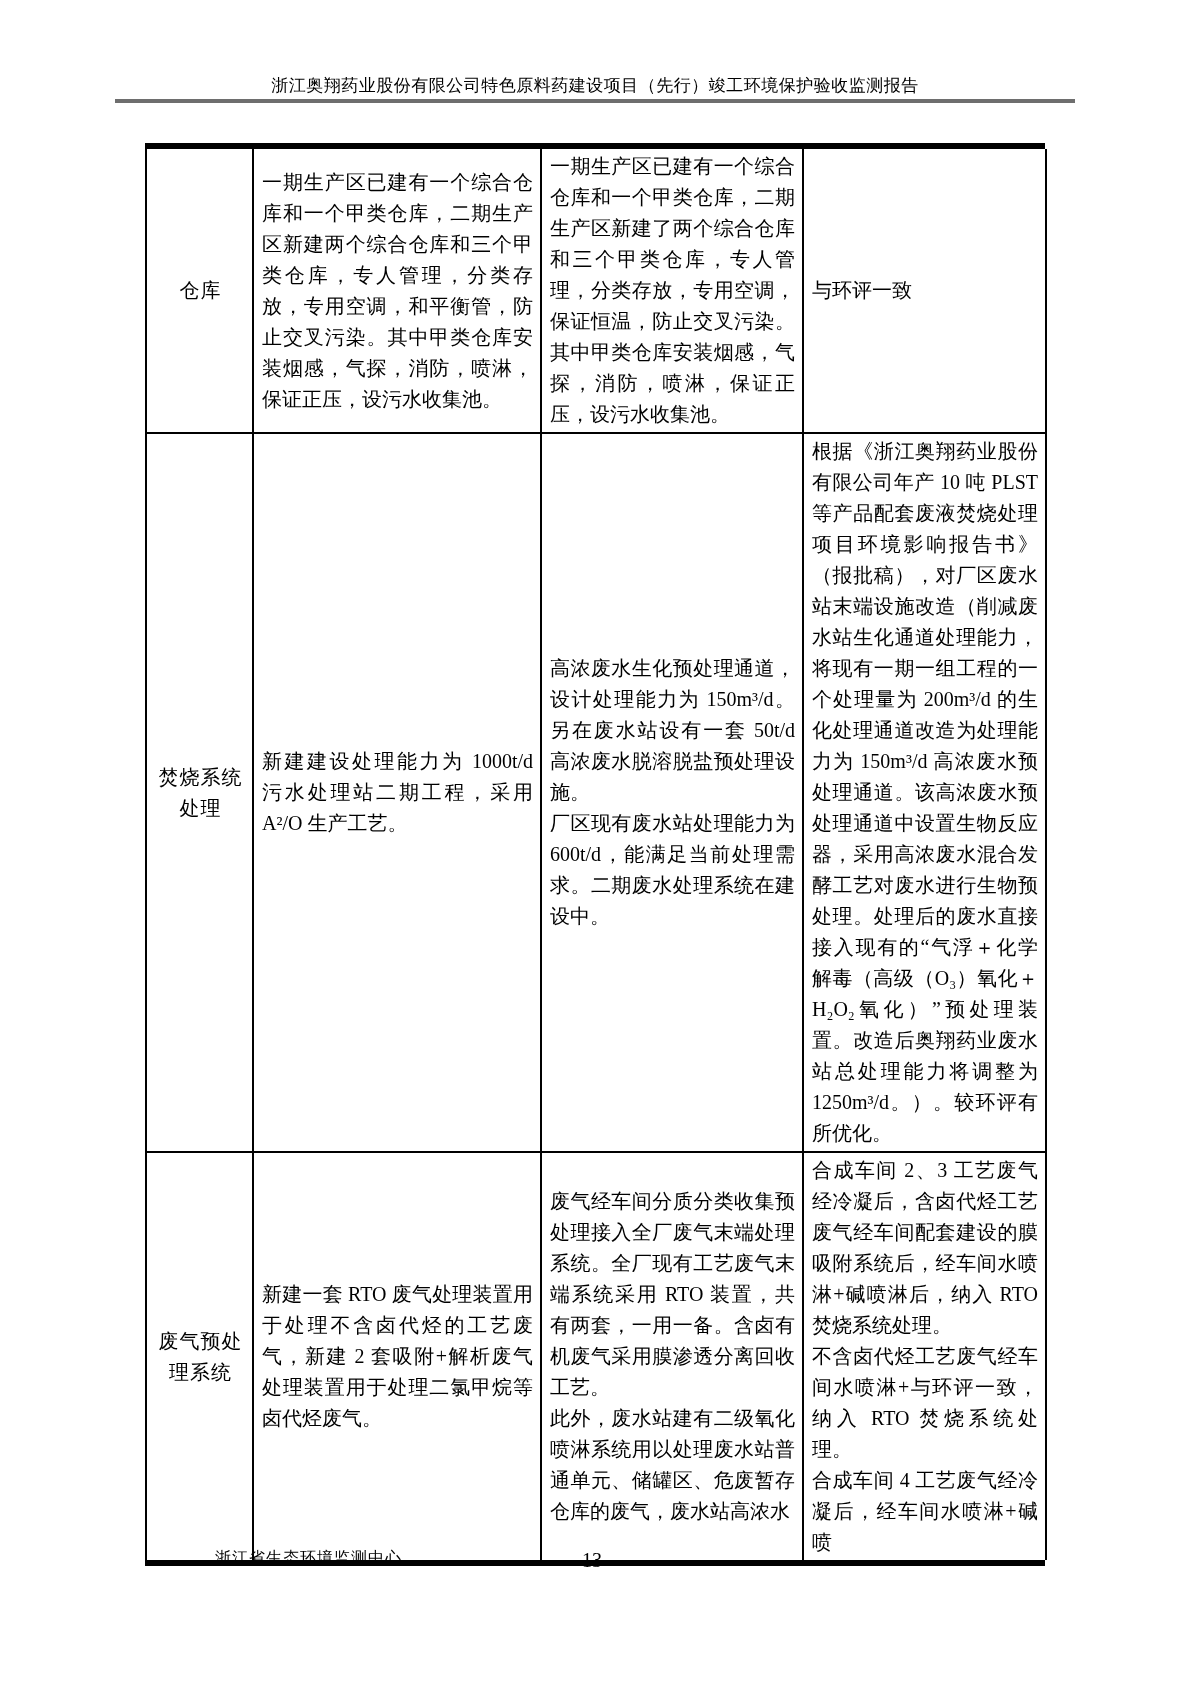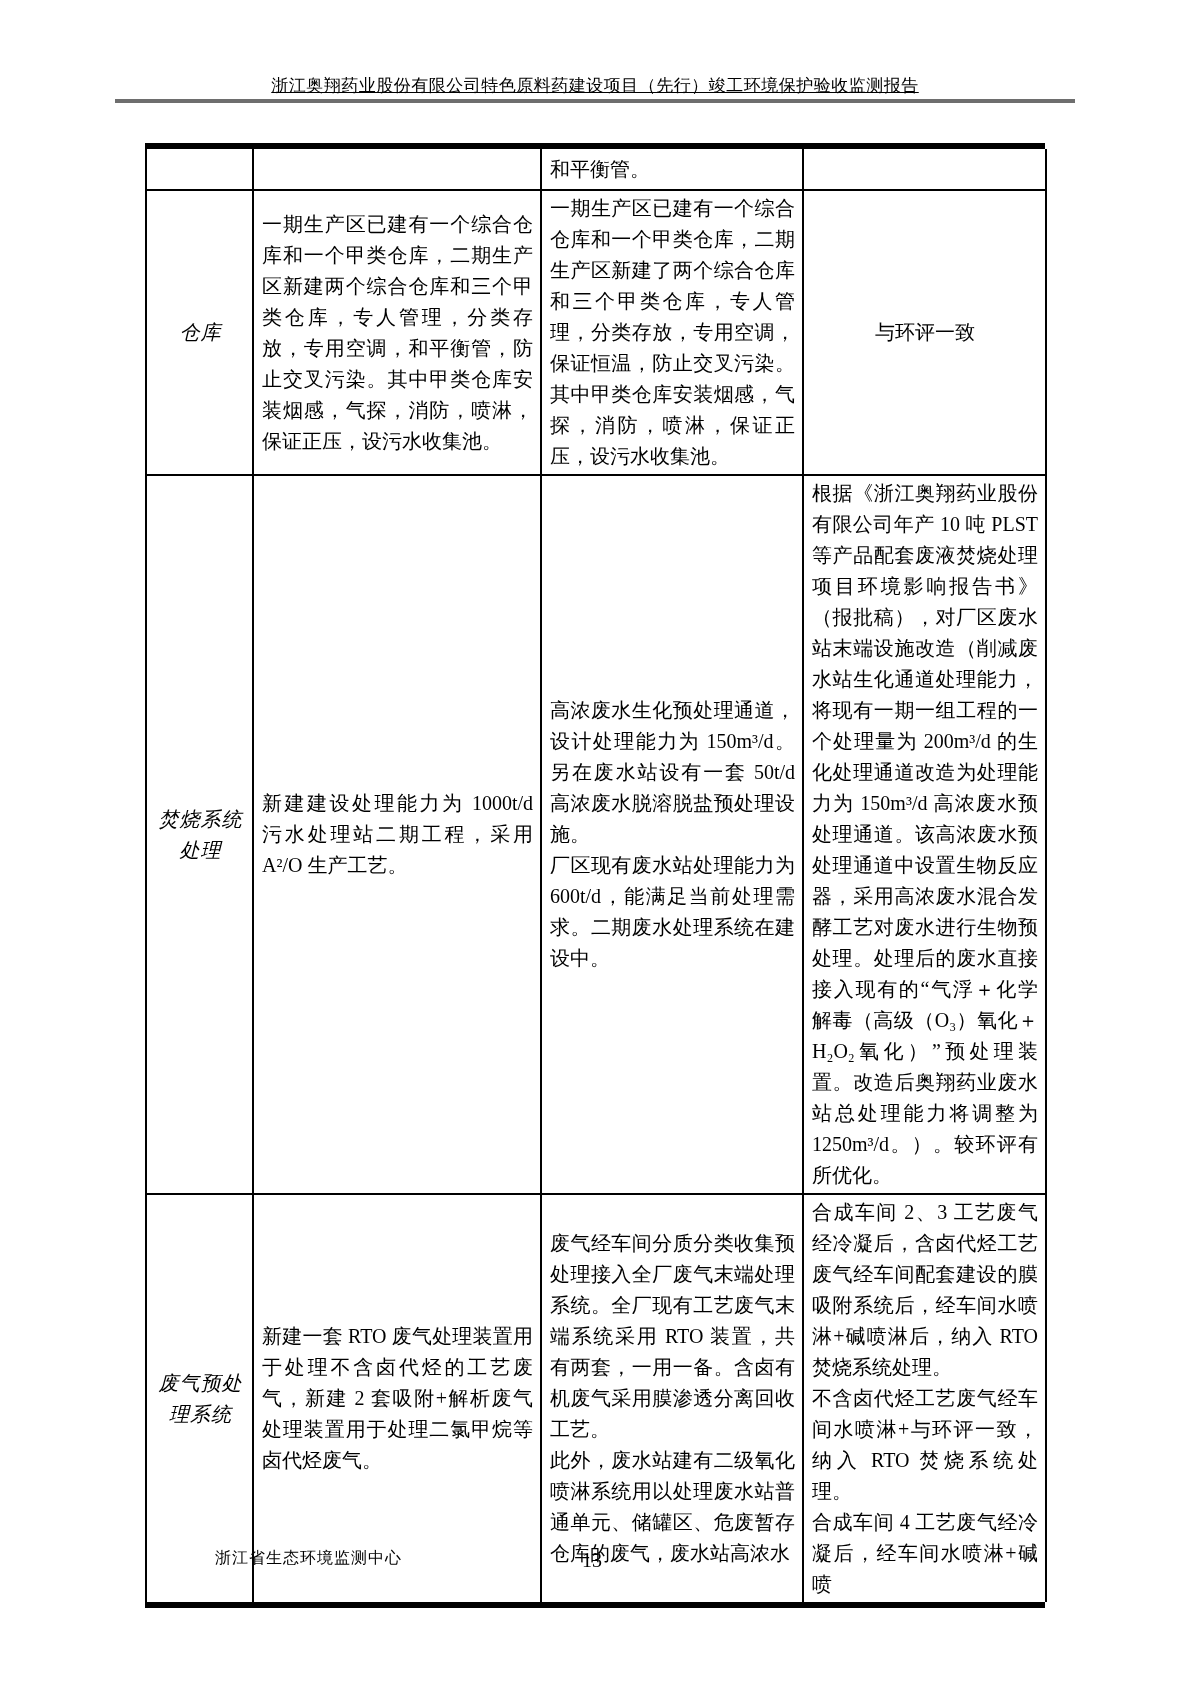--- a/index.html
+++ b/index.html
@@ -3,37 +3,37 @@
 <meta charset="utf-8">
 <style>
   html,body{margin:0;padding:0;}
   body{
     width:1190px;height:1683px;background:#ffffff;position:relative;
     font-family:"Liberation Serif","DejaVu Serif",serif;color:#000;
     overflow:hidden;
   }
   .page-header{
     position:absolute;top:74px;left:0;width:1190px;
-    text-align:center;font-size:17px;letter-spacing:.5px;white-space:nowrap;text-decoration:underline;
+    text-align:center;font-size:17px;letter-spacing:.5px;white-space:nowrap;
   }
   .header-rule{
     position:absolute;top:99px;left:115px;width:960px;height:4px;background:#6e6e6e;
   }
   .table-wrap{
     position:absolute;left:145px;top:143px;width:900px;
     border-top:6px solid #000;border-bottom:6px solid #000;background:#fff;
   }
   table.vtable{border-collapse:collapse;table-layout:fixed;width:900px;}
   table.vtable td{
     border:2px solid #000;vertical-align:middle;
     font-size:20px;line-height:31px;padding:2px 7px 2px 8px;overflow:hidden;
   }
   table.vtable tr:first-child td{border-top:none;}
   table.vtable tr:last-child td{border-bottom:none;}
-  td.lbl{text-align:center;letter-spacing:1px;padding:2px 7px;font-style:italic;}
+  td.lbl{text-align:center;letter-spacing:1px;padding:2px 7px;}
   .lbl-inner{width:91px;margin:0 auto;}
   td.vtop{vertical-align:top;}
   td.ctr{text-align:center;}
   .cellp{margin:0;text-align:justify;text-justify:inter-ideograph;word-break:break-word;}
   .cellp-plain{margin:0;text-align:left;}
   .page-footer-org{
     position:absolute;left:215px;top:1548px;font-size:16px;letter-spacing:1px;
   }
   .page-footer-num{
     position:absolute;left:572px;top:1549px;width:40px;text-align:center;font-size:20px;
@@ -48,41 +48,33 @@
 <div class="table-wrap">
   <table class="vtable">
     <colgroup>
       <col style="width:107px">
       <col style="width:288px">
       <col style="width:262px">
       <col style="width:243px">
     </colgroup>
 
     <tbody>
-        <tr style="height:41px;">
-      <td class="lbl vtop"></td>
-      <td class="vtop"></td>
-      <td class="vtop">
-        <p class="cellp-plain">和平衡管。</p>
-      </td>
-      <td class="vtop"></td>
-    </tr>
 
     <tr style="height:282px;">
       <td class="lbl">
         <div class="lbl-inner">仓库</div>
       </td>
       <td>
         <p class="cellp">一期生产区已建有一个综合仓库和一个甲类仓库，二期生产区新建两个综合仓库和三个甲类仓库，专人管理，分类存放，专用空调，和平衡管，防止交叉污染。其中甲类仓库安装烟感，气探，消防，喷淋，保证正压，设污水收集池。</p>
       </td>
       <td>
         <p class="cellp">一期生产区已建有一个综合仓库和一个甲类仓库，二期生产区新建了两个综合仓库和三个甲类仓库，专人管理，分类存放，专用空调，保证恒温，防止交叉污染。其中甲类仓库安装烟感，气探，消防，喷淋，保证正压，设污水收集池。</p>
       </td>
       <td class="ctr">
-        <p class="cellp-plain" style="text-align:center;">与环评一致</p>
+        <p class="cellp-plain" style="">与环评一致</p>
       </td>
     </tr>
 
     <tr style="height:686px;">
       <td class="lbl">
         <div class="lbl-inner">焚烧系统处理</div>
       </td>
       <td>
         <p class="cellp">新建建设处理能力为 1000t/d 污水处理站二期工程，采用 A²/O 生产工艺。</p>
       </td>

